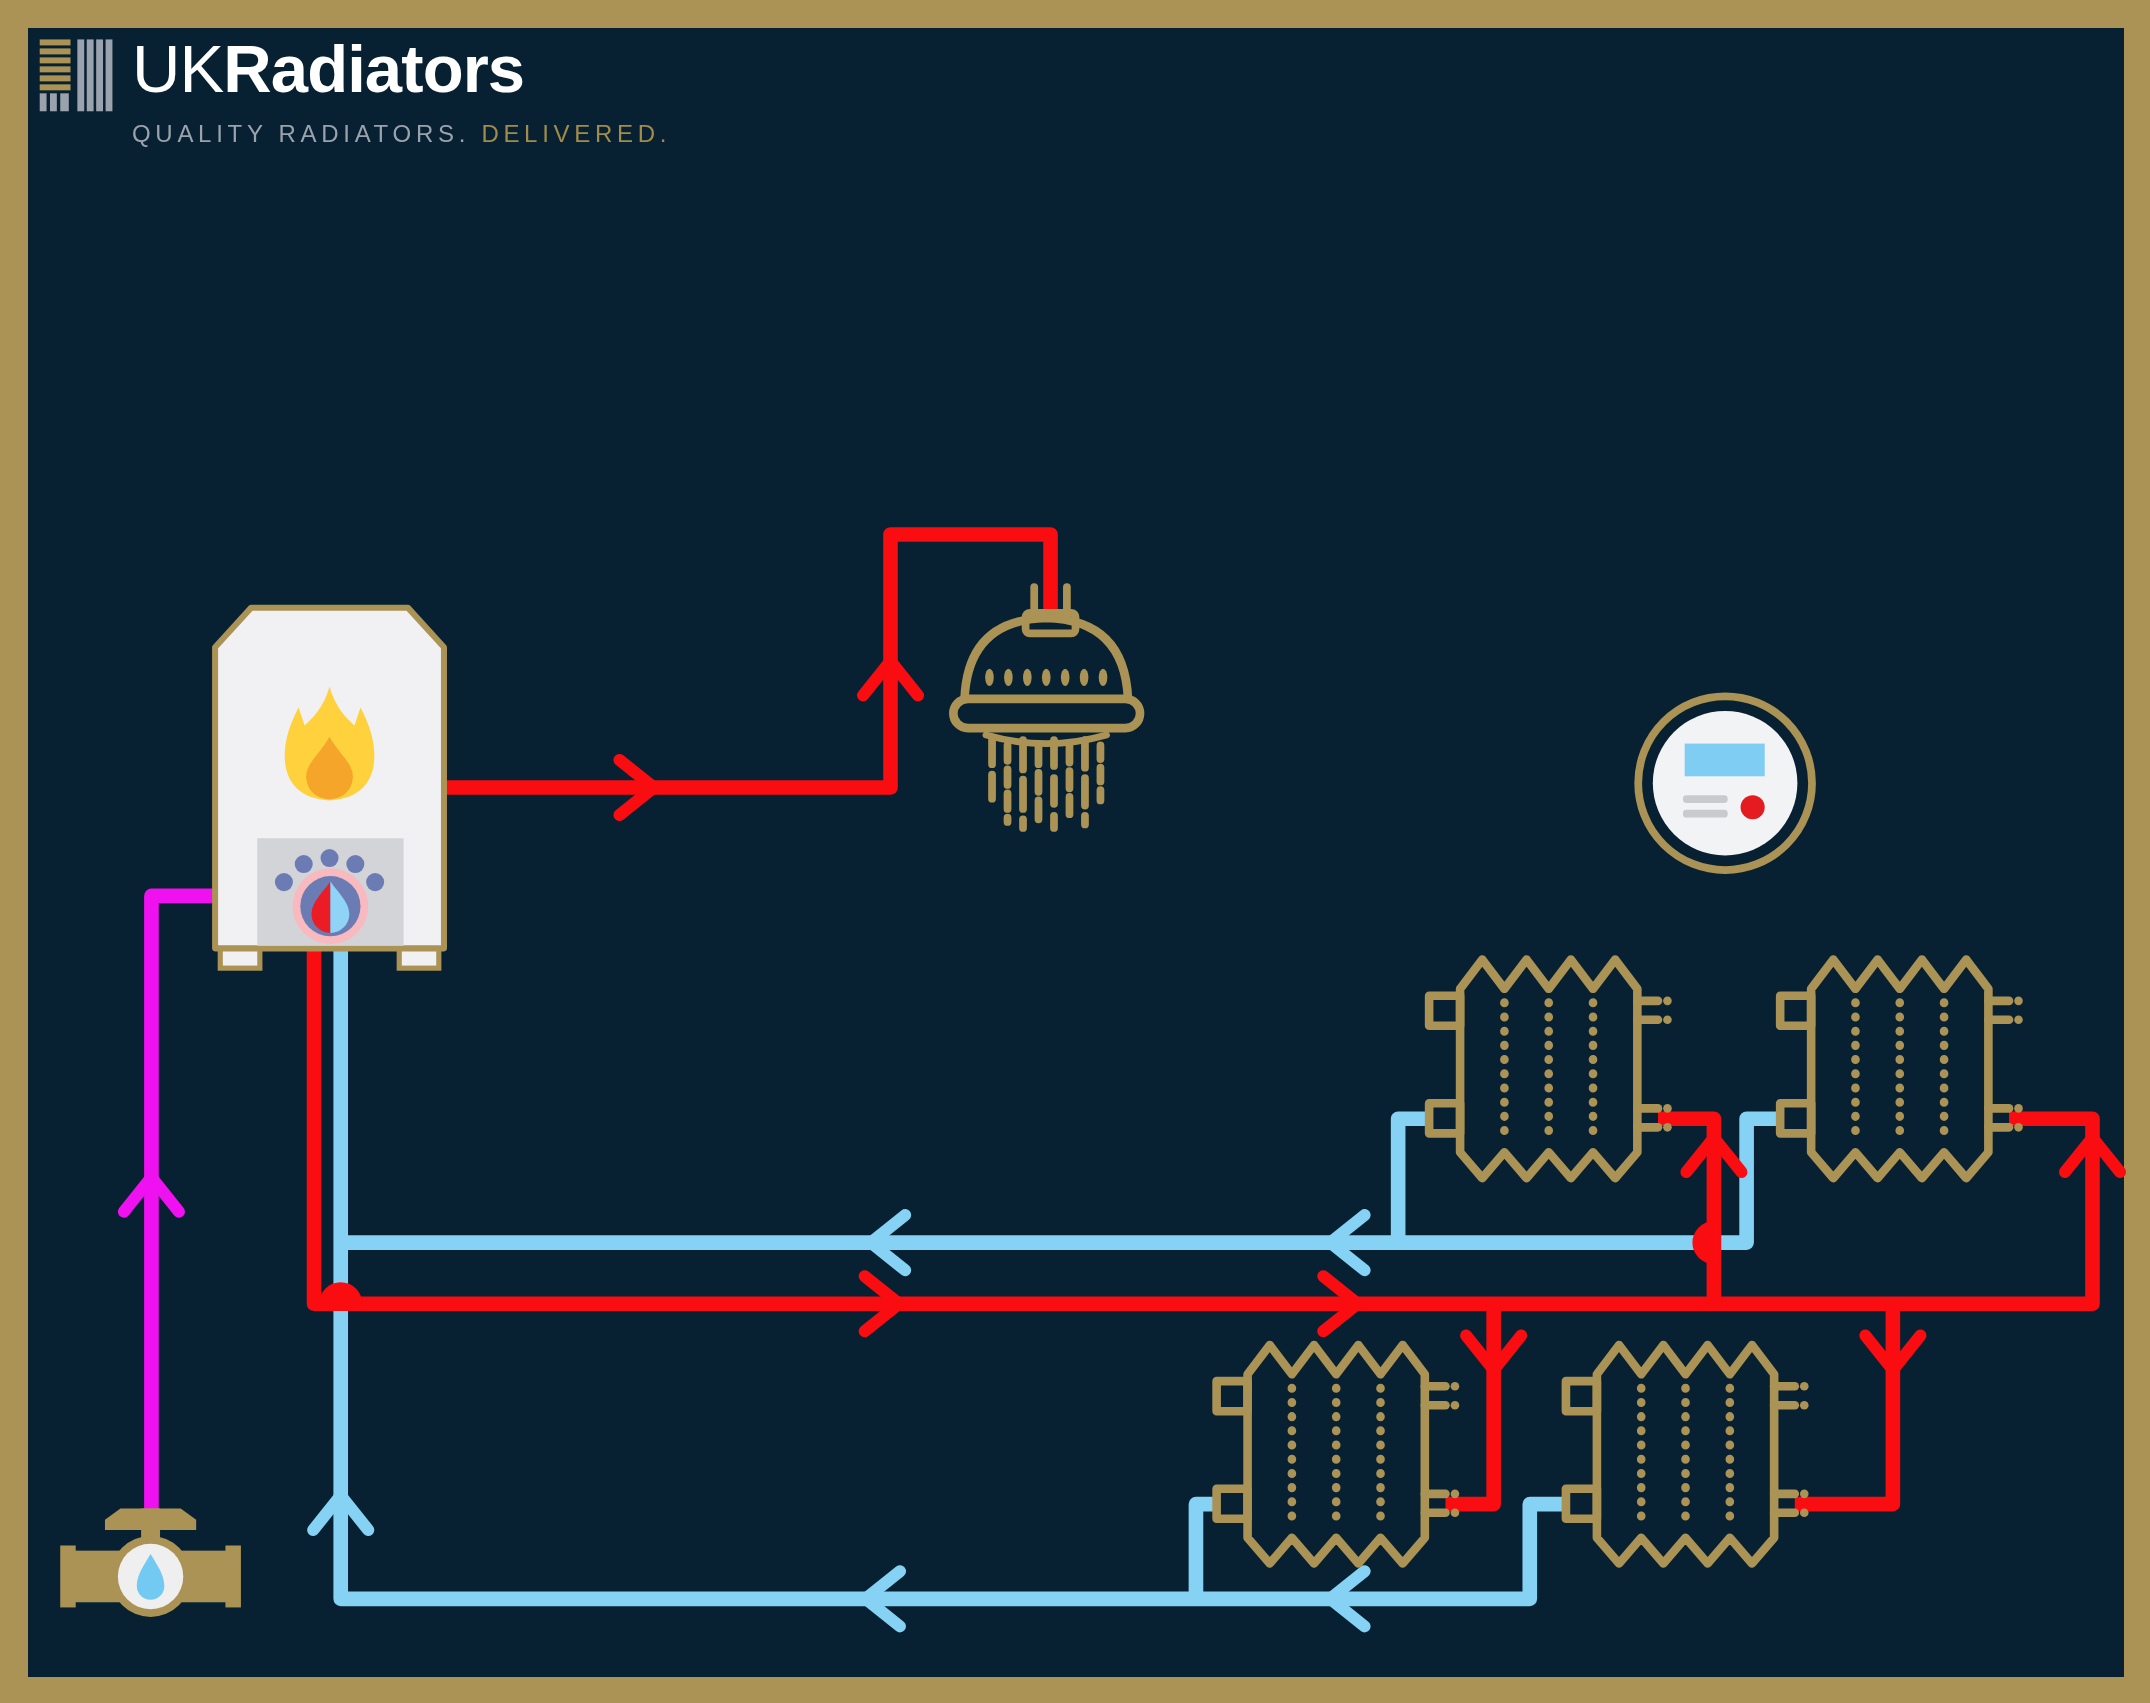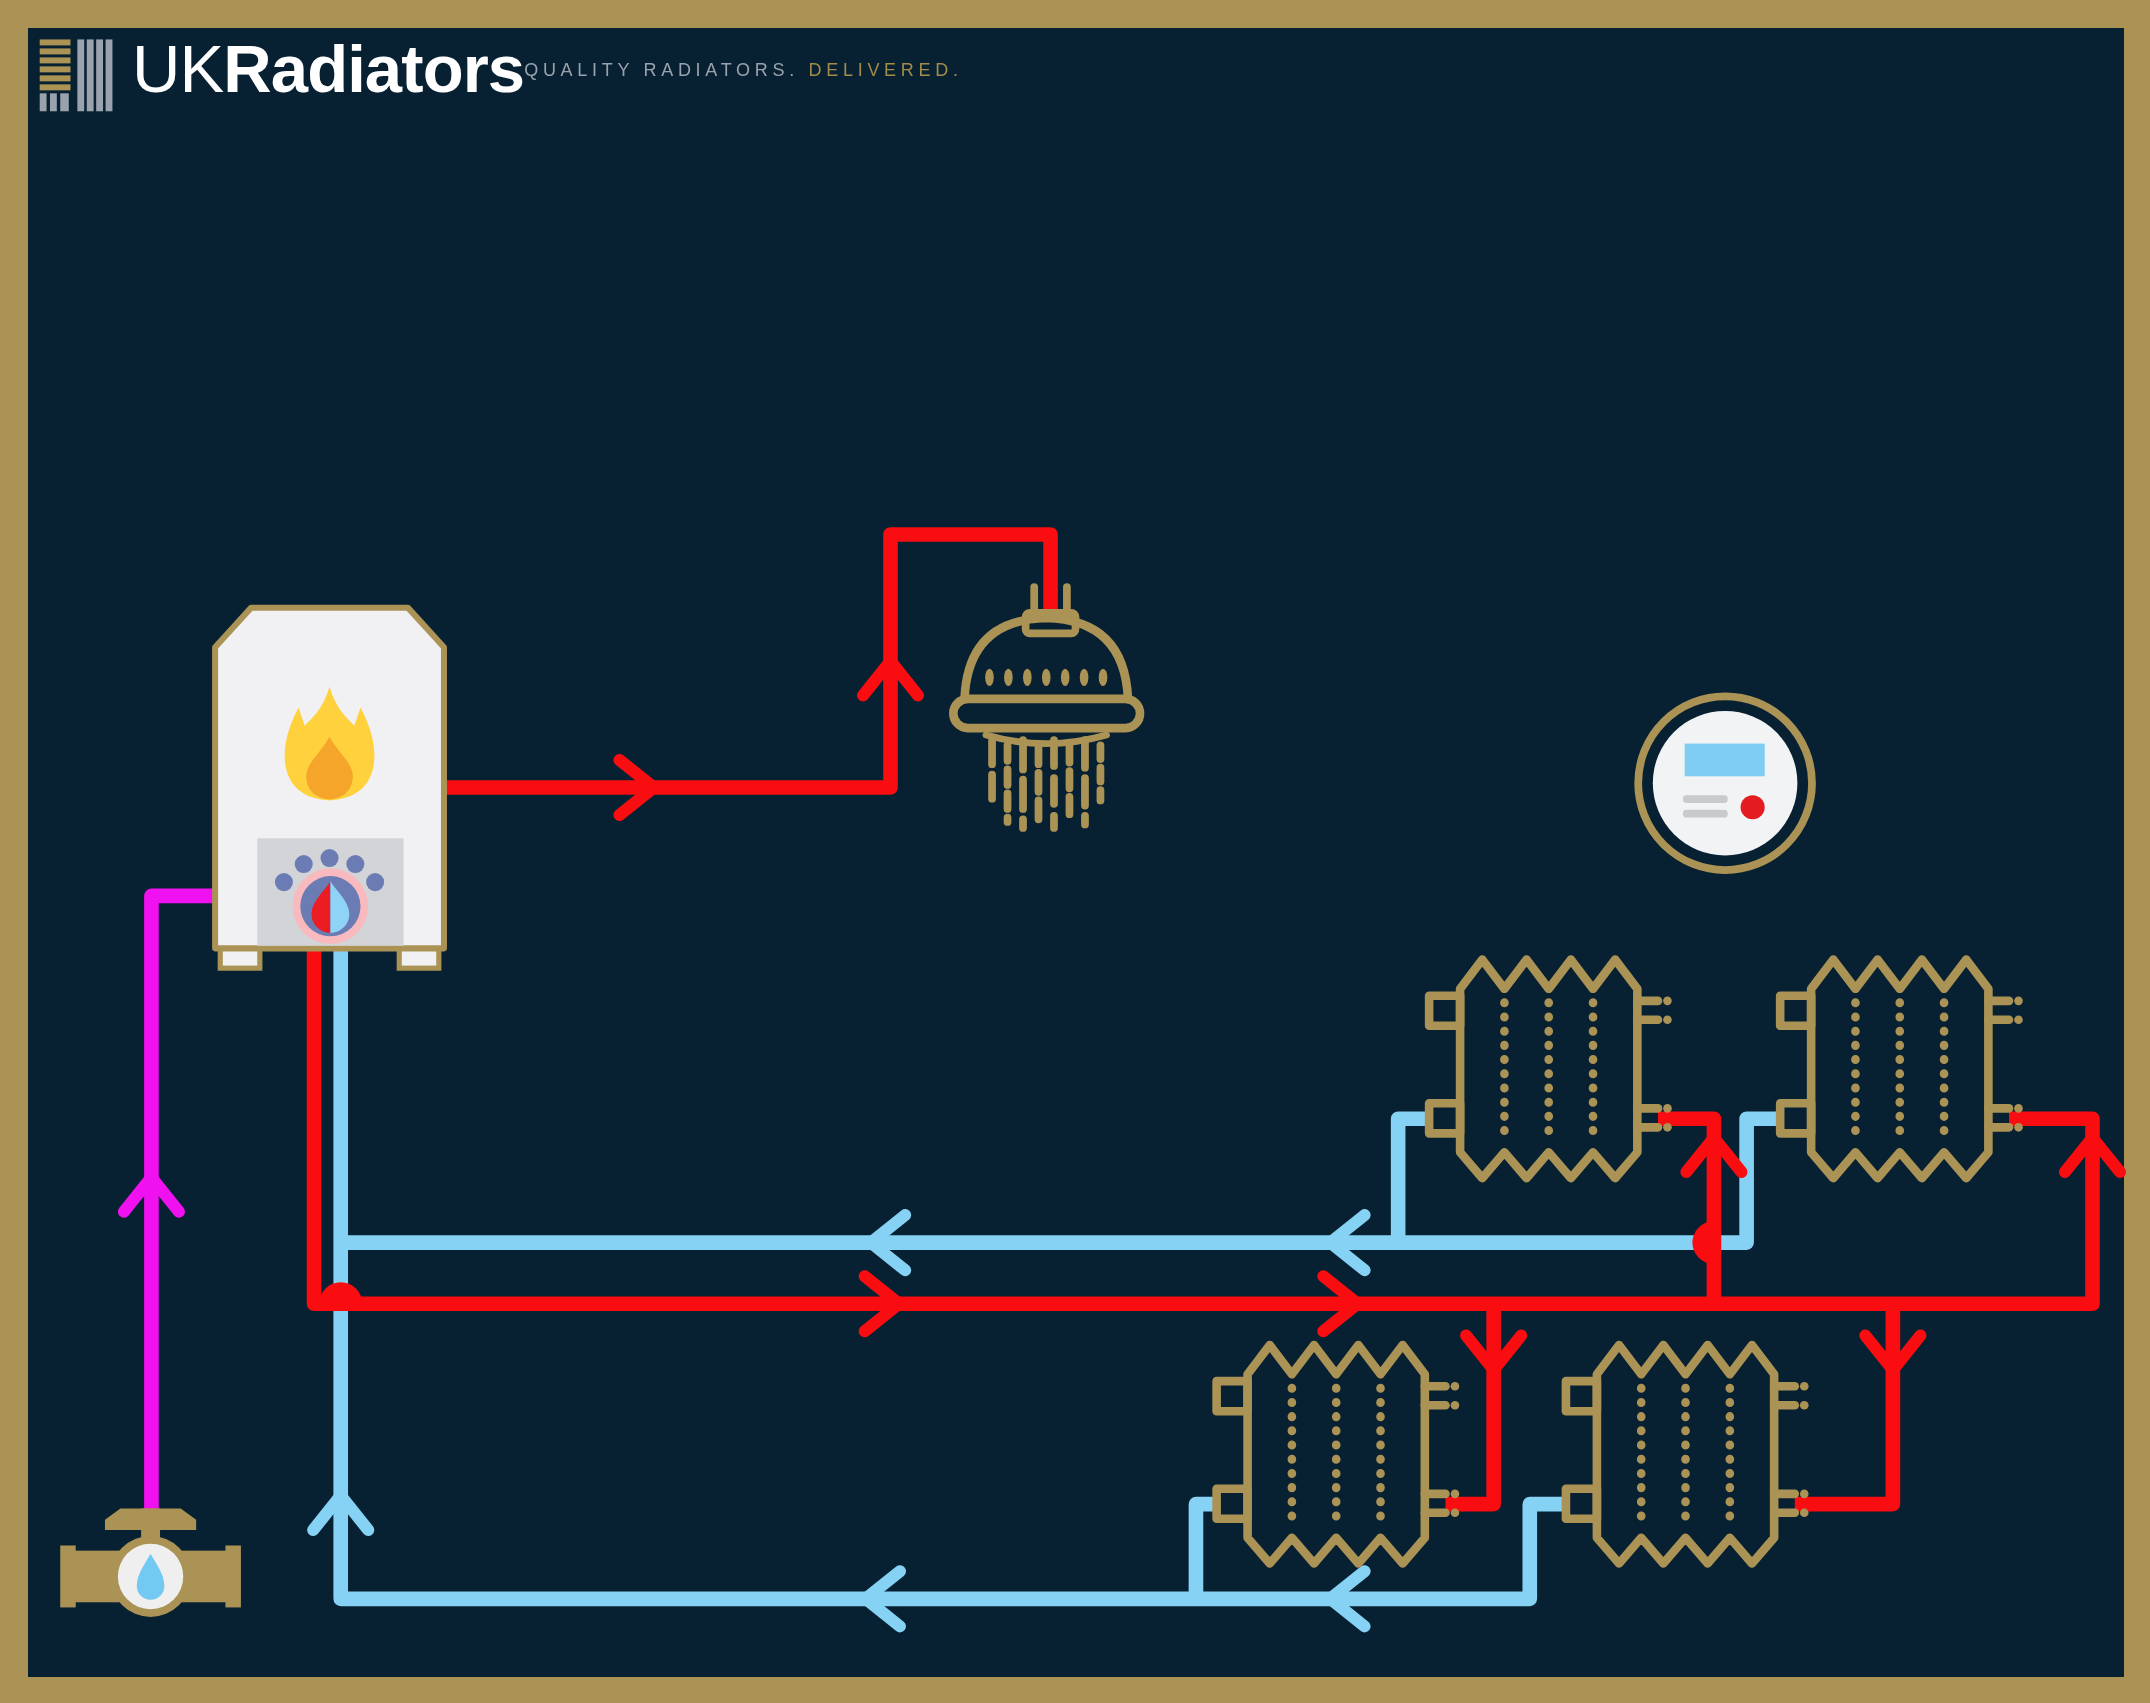--- a/index.html
+++ b/index.html
@@ -11,25 +11,25 @@
     --logo_white:#ffffff;
   }
   html,body{margin:0;padding:0;background:#000;}
   .stage{position:relative;width:2151px;height:1704px;background:var(--gold);overflow:hidden;
          font-family:"Liberation Sans",sans-serif;}
   .inner{position:absolute;left:27.5px;top:27.5px;right:27.5px;bottom:27.5px;background:var(--navy);}
   svg.diagram{position:absolute;left:0;top:0;width:2151px;height:1704px;display:block;}
 
   
   .logo{position:absolute;left:38px;top:36px;display:flex;align-items:flex-start;gap:17px;z-index:5;}
-  .logo-text{display:flex;flex-direction:row;justify-content:space-between;}
+  .logo-text{display:flex;flex-direction:column;justify-content:space-between;}
   .logo-title{font-size:67px;line-height:0.98;color:var(--logo_white);letter-spacing:-0.9px;white-space:nowrap;}
   .logo-title .uk{font-weight:400;}
   .logo-title .rad{font-weight:700;}
-  .logo-tagline{margin-top:24px;font-size:18px;letter-spacing:4.7px;font-weight:400;
+  .logo-tagline{margin-top:18px;font-size:24px;letter-spacing:4.7px;font-weight:400;
                 color:var(--logo_gray);white-space:nowrap;}
   .logo-tagline .accent{color:var(--logo_gold);}
 
   
   .pipe{fill:none;stroke-width:17;stroke-linecap:butt;stroke-linejoin:round;}
   .pipe-hot{stroke:var(--hot);}
   .pipe-cold{stroke:var(--cold);}
   .pipe-mains{stroke:var(--mains);}
   .bridge-hot{fill:var(--hot);}
   use.arrow{fill:none;stroke-width:14;}

